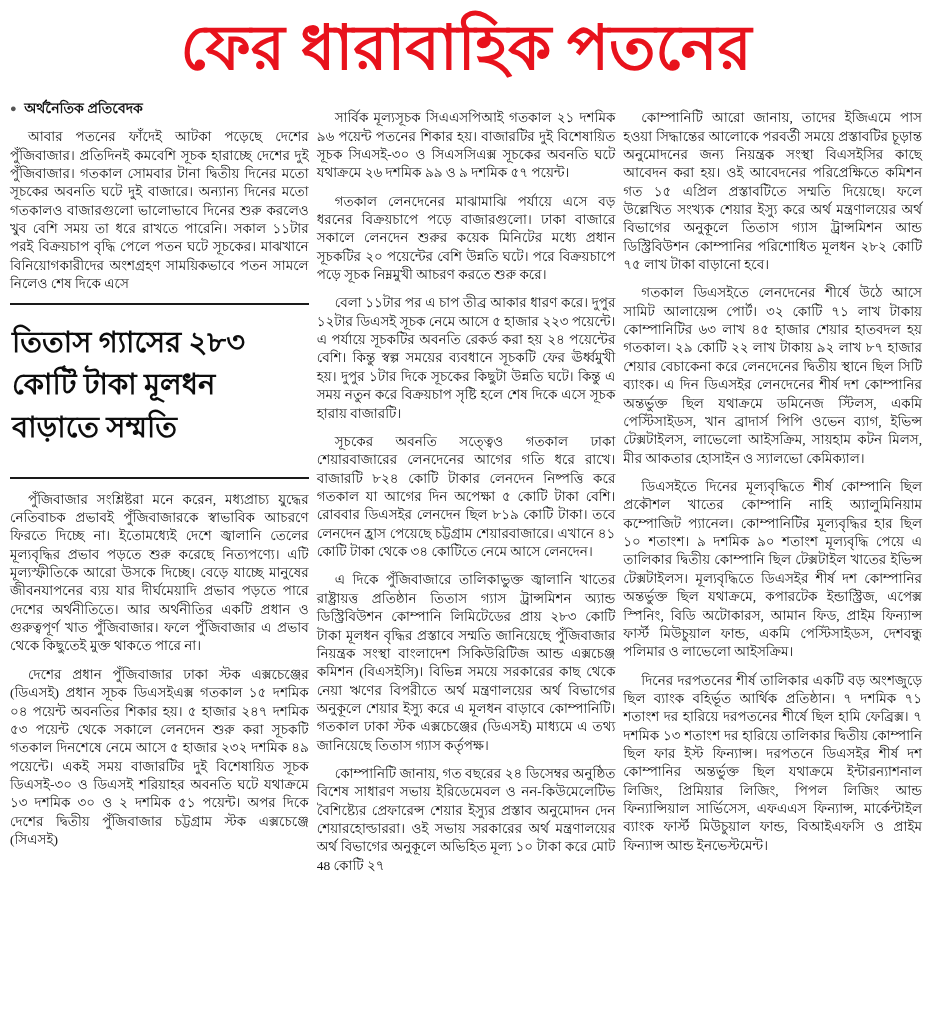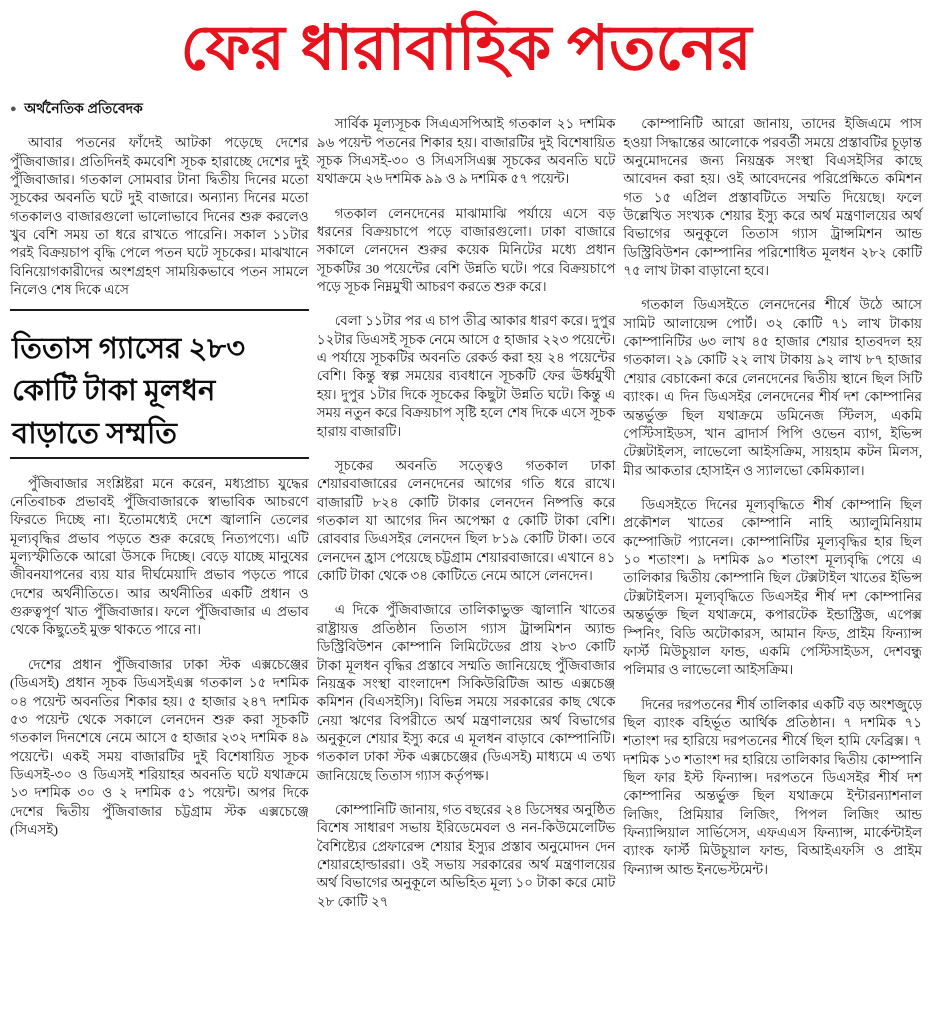--- a/index.html
+++ b/index.html
@@ -42,32 +42,32 @@
     margin: 0 0 2px 0;
     text-align: left;
   }
   .byline .bullet {
     color: #555555;
     font-size: 11px;
     margin-right: 4px;
     vertical-align: 1px;
   }
   .col p {
-    margin: 16px 0 4px 0;
+    margin: 10px 0 4px 0;
     text-indent: 18px;
   }
   .pullquote {
     border-top: 2px solid #1a1a1a;
     border-bottom: 2px solid #1a1a1a;
     font-size: 29px;
     font-weight: bold;
     line-height: 1.45;
     color: #0d0d0d;
     text-align: left;
-    padding: 16px 2px 3px 2px;
+    padding: 16px 2px 29px 2px;
     margin: 10px 0 12px 0;
   }
 </style>
 </head>
 <body>
 
 <div class="page">
 
   <h1 class="headline">
     <span>ফের ধারাবাহিক পতনের</span><br>
@@ -81,25 +81,25 @@
         <span>অর্থনৈতিক প্রতিবেদক</span>
       </div>
       <p>আবার পতনের ফাঁদেই আটকা পড়েছে দেশের পুঁজিবাজার। প্রতিদিনই কমবেশি সূচক হারাচ্ছে দেশের দুই পুঁজিবাজার। গতকাল সোমবার টানা দ্বিতীয় দিনের মতো সূচকের অবনতি ঘটে দুই বাজারে। অন্যান্য দিনের মতো গতকালও বাজারগুলো ভালোভাবে দিনের শুরু করলেও খুব বেশি সময় তা ধরে রাখতে পারেনি। সকাল ১১টার পরই বিক্রয়চাপ বৃদ্ধি পেলে পতন ঘটে সূচকের। মাঝখানে বিনিয়োগকারীদের অংশগ্রহণ সাময়িকভাবে পতন সামলে নিলেও শেষ দিকে এসে</p>
       <div class="pullquote">তিতাস গ্যাসের ২৮৩ কোটি টাকা মূলধন বাড়াতে সম্মতি</div>
       <p>পুঁজিবাজার সংশ্লিষ্টরা মনে করেন, মধ্যপ্রাচ্য যুদ্ধের নেতিবাচক প্রভাবই পুঁজিবাজারকে স্বাভাবিক আচরণে ফিরতে দিচ্ছে না। ইতোমধ্যেই দেশে জ্বালানি তেলের মূল্যবৃদ্ধির প্রভাব পড়তে শুরু করেছে নিত্যপণ্যে। এটি মূল্যস্ফীতিকে আরো উসকে দিচ্ছে। বেড়ে যাচ্ছে মানুষের জীবনযাপনের ব্যয় যার দীর্ঘমেয়াদি প্রভাব পড়তে পারে দেশের অর্থনীতিতে। আর অর্থনীতির একটি প্রধান ও গুরুত্বপূর্ণ খাত পুঁজিবাজার। ফলে পুঁজিবাজার এ প্রভাব থেকে কিছুতেই মুক্ত থাকতে পারে না।</p>
       <p>দেশের প্রধান পুঁজিবাজার ঢাকা স্টক এক্সচেঞ্জের (ডিএসই) প্রধান সূচক ডিএসইএক্স গতকাল ১৫ দশমিক ০৪ পয়েন্ট অবনতির শিকার হয়। ৫ হাজার ২৪৭ দশমিক ৫৩ পয়েন্ট থেকে সকালে লেনদেন শুরু করা সূচকটি গতকাল দিনশেষে নেমে আসে ৫ হাজার ২৩২ দশমিক ৪৯ পয়েন্টে। একই সময় বাজারটির দুই বিশেষায়িত সূচক ডিএসই-৩০ ও ডিএসই শরিয়াহর অবনতি ঘটে যথাক্রমে ১৩ দশমিক ৩০ ও ২ দশমিক ৫১ পয়েন্ট। অপর দিকে দেশের দ্বিতীয় পুঁজিবাজার চট্টগ্রাম স্টক এক্সচেঞ্জে (সিএসই)</p>
     </div>
 
     <div class="col">
       <p>সার্বিক মূল্যসূচক সিএএসপিআই গতকাল ২১ দশমিক ৯৬ পয়েন্ট পতনের শিকার হয়। বাজারটির দুই বিশেষায়িত সূচক সিএসই-৩০ ও সিএসসিএক্স সূচকের অবনতি ঘটে যথাক্রমে ২৬ দশমিক ৯৯ ও ৯ দশমিক ৫৭ পয়েন্ট।</p>
-      <p>গতকাল লেনদেনের মাঝামাঝি পর্যায়ে এসে বড় ধরনের বিক্রয়চাপে পড়ে বাজারগুলো। ঢাকা বাজারে সকালে লেনদেন শুরুর কয়েক মিনিটের মধ্যে প্রধান সূচকটির 30 পয়েন্টের বেশি উন্নতি ঘটে। পরে বিক্রয়চাপে পড়ে সূচক নিম্নমুখী আচরণ করতে শুরু করে।</p>
+      <p>গতকাল লেনদেনের মাঝামাঝি পর্যায়ে এসে বড় ধরনের বিক্রয়চাপে পড়ে বাজারগুলো। ঢাকা বাজারে সকালে লেনদেন শুরুর কয়েক মিনিটের মধ্যে প্রধান সূচকটির ২০ পয়েন্টের বেশি উন্নতি ঘটে। পরে বিক্রয়চাপে পড়ে সূচক নিম্নমুখী আচরণ করতে শুরু করে।</p>
       <p>বেলা ১১টার পর এ চাপ তীব্র আকার ধারণ করে। দুপুর ১২টার ডিএসই সূচক নেমে আসে ৫ হাজার ২২৩ পয়েন্টে। এ পর্যায়ে সূচকটির অবনতি রেকর্ড করা হয় ২৪ পয়েন্টের বেশি। কিন্তু স্বল্প সময়ের ব্যবধানে সূচকটি ফের ঊর্ধ্বমুখী হয়। দুপুর ১টার দিকে সূচকের কিছুটা উন্নতি ঘটে। কিন্তু এ সময় নতুন করে বিক্রয়চাপ সৃষ্টি হলে শেষ দিকে এসে সূচক হারায় বাজারটি।</p>
       <p>সূচকের অবনতি সত্ত্বেও গতকাল ঢাকা শেয়ারবাজারের লেনদেনের আগের গতি ধরে রাখে। বাজারটি ৮২৪ কোটি টাকার লেনদেন নিষ্পত্তি করে গতকাল যা আগের দিন অপেক্ষা ৫ কোটি টাকা বেশি। রোববার ডিএসইর লেনদেন ছিল ৮১৯ কোটি টাকা। তবে লেনদেন হ্রাস পেয়েছে চট্টগ্রাম শেয়ারবাজারে। এখানে ৪১ কোটি টাকা থেকে ৩৪ কোটিতে নেমে আসে লেনদেন।</p>
       <p>এ দিকে পুঁজিবাজারে তালিকাভুক্ত জ্বালানি খাতের রাষ্ট্রায়ত্ত প্রতিষ্ঠান তিতাস গ্যাস ট্রান্সমিশন অ্যান্ড ডিস্ট্রিবিউশন কোম্পানি লিমিটেডের প্রায় ২৮৩ কোটি টাকা মূলধন বৃদ্ধির প্রস্তাবে সম্মতি জানিয়েছে পুঁজিবাজার নিয়ন্ত্রক সংস্থা বাংলাদেশ সিকিউরিটিজ আন্ড এক্সচেঞ্জ কমিশন (বিএসইসি)। বিভিন্ন সময়ে সরকারের কাছ থেকে নেয়া ঋণের বিপরীতে অর্থ মন্ত্রণালয়ের অর্থ বিভাগের অনুকূলে শেয়ার ইস্যু করে এ মূলধন বাড়াবে কোম্পানিটি। গতকাল ঢাকা স্টক এক্সচেঞ্জের (ডিএসই) মাধ্যমে এ তথ্য জানিয়েছে তিতাস গ্যাস কর্তৃপক্ষ।</p>
-      <p>কোম্পানিটি জানায়, গত বছরের ২৪ ডিসেম্বর অনুষ্ঠিত বিশেষ সাধারণ সভায় ইরিডেমেবল ও নন-কিউমেলেটিভ বৈশিষ্ট্যের প্রেফারেন্স শেয়ার ইস্যুর প্রস্তাব অনুমোদন দেন শেয়ারহোল্ডাররা। ওই সভায় সরকারের অর্থ মন্ত্রণালয়ের অর্থ বিভাগের অনুকূলে অভিহিত মূল্য ১০ টাকা করে মোট ২৮ কোটি ২৭</p>
+      <p>কোম্পানিটি জানায়, গত বছরের ২৪ ডিসেম্বর অনুষ্ঠিত বিশেষ সাধারণ সভায় ইরিডেমেবল ও নন-কিউমেলেটিভ বৈশিষ্ট্যের প্রেফারেন্স শেয়ার ইস্যুর প্রস্তাব অনুমোদন দেন শেয়ারহোল্ডাররা। ওই সভায় সরকারের অর্থ মন্ত্রণালয়ের অর্থ বিভাগের অনুকূলে অভিহিত মূল্য ১০ টাকা করে মোট 48 কোটি ২৭</p>
     </div>
 
     <div class="col">
       <p>কোম্পানিটি আরো জানায়, তাদের ইজিএমে পাস হওয়া সিদ্ধান্তের আলোকে পরবর্তী সময়ে প্রস্তাবটির চূড়ান্ত অনুমোদনের জন্য নিয়ন্ত্রক সংস্থা বিএসইসির কাছে আবেদন করা হয়। ওই আবেদনের পরিপ্রেক্ষিতে কমিশন গত ১৫ এপ্রিল প্রস্তাবটিতে সম্মতি দিয়েছে। ফলে উল্লেখিত সংখ্যক শেয়ার ইস্যু করে অর্থ মন্ত্রণালয়ের অর্থ বিভাগের অনুকূলে তিতাস গ্যাস ট্রান্সমিশন আন্ড ডিস্ট্রিবিউশন কোম্পানির পরিশোধিত মূলধন ২৮২ কোটি ৭৫ লাখ টাকা বাড়ানো হবে।</p>
       <p>গতকাল ডিএসইতে লেনদেনের শীর্ষে উঠে আসে সামিট আলায়েন্স পোর্ট। ৩২ কোটি ৭১ লাখ টাকায় কোম্পানিটির ৬৩ লাখ ৪৫ হাজার শেয়ার হাতবদল হয় গতকাল। ২৯ কোটি ২২ লাখ টাকায় ৯২ লাখ ৮৭ হাজার শেয়ার বেচাকেনা করে লেনদেনের দ্বিতীয় স্থানে ছিল সিটি ব্যাংক। এ দিন ডিএসইর লেনদেনের শীর্ষ দশ কোম্পানির অন্তর্ভুক্ত ছিল যথাক্রমে ডমিনেজ স্টিলস, একমি পেস্টিসাইডস, খান ব্রাদার্স পিপি ওভেন ব্যাগ, ইভিন্স টেক্সটাইলস, লাভেলো আইসক্রিম, সায়হাম কটন মিলস, মীর আকতার হোসাইন ও স্যালভো কেমিক্যাল।</p>
       <p>ডিএসইতে দিনের মূল্যবৃদ্ধিতে শীর্ষ কোম্পানি ছিল প্রকৌশল খাতের কোম্পানি নাহি অ্যালুমিনিয়াম কম্পোজিট প্যানেল। কোম্পানিটির মূল্যবৃদ্ধির হার ছিল ১০ শতাংশ। ৯ দশমিক ৯০ শতাংশ মূল্যবৃদ্ধি পেয়ে এ তালিকার দ্বিতীয় কোম্পানি ছিল টেক্সটাইল খাতের ইভিন্স টেক্সটাইলস। মূল্যবৃদ্ধিতে ডিএসইর শীর্ষ দশ কোম্পানির অন্তর্ভুক্ত ছিল যথাক্রমে, কপারটেক ইন্ডাস্ট্রিজ, এপেক্স স্পিনিং, বিডি অটোকারস, আমান ফিড, প্রাইম ফিন্যান্স ফার্স্ট মিউচুয়াল ফান্ড, একমি পেস্টিসাইডস, দেশবন্ধু পলিমার ও লাভেলো আইসক্রিম।</p>
       <p>দিনের দরপতনের শীর্ষ তালিকার একটি বড় অংশজুড়ে ছিল ব্যাংক বহির্ভূত আর্থিক প্রতিষ্ঠান। ৭ দশমিক ৭১ শতাংশ দর হারিয়ে দরপতনের শীর্ষে ছিল হামি ফেব্রিক্স। ৭ দশমিক ১৩ শতাংশ দর হারিয়ে তালিকার দ্বিতীয় কোম্পানি ছিল ফার ইস্ট ফিন্যান্স। দরপতনে ডিএসইর শীর্ষ দশ কোম্পানির অন্তর্ভুক্ত ছিল যথাক্রমে ইন্টারন্যাশনাল লিজিং, প্রিমিয়ার লিজিং, পিপল লিজিং আন্ড ফিন্যান্সিয়াল সার্ভিসেস, এফএএস ফিন্যান্স, মার্কেন্টাইল ব্যাংক ফার্স্ট মিউচুয়াল ফান্ড, বিআইএফসি ও প্রাইম ফিন্যান্স আন্ড ইনভেস্টমেন্ট।</p>
     </div>
 
   </div>

